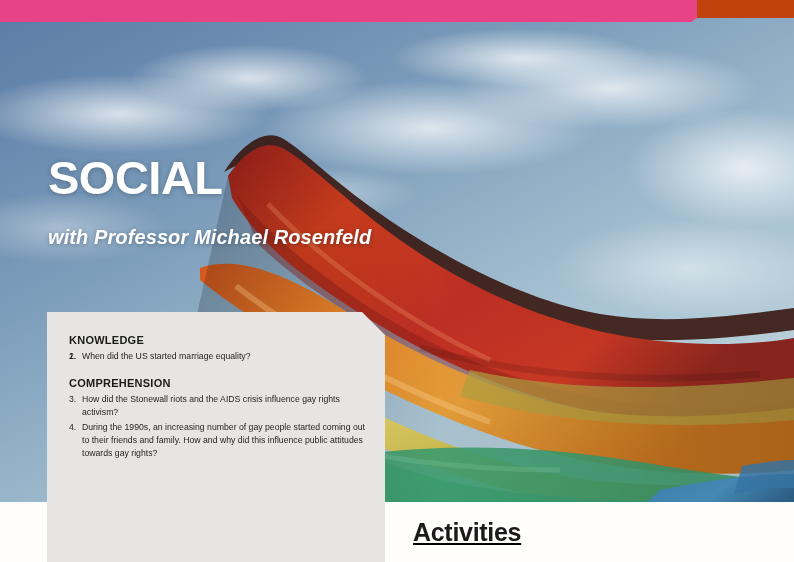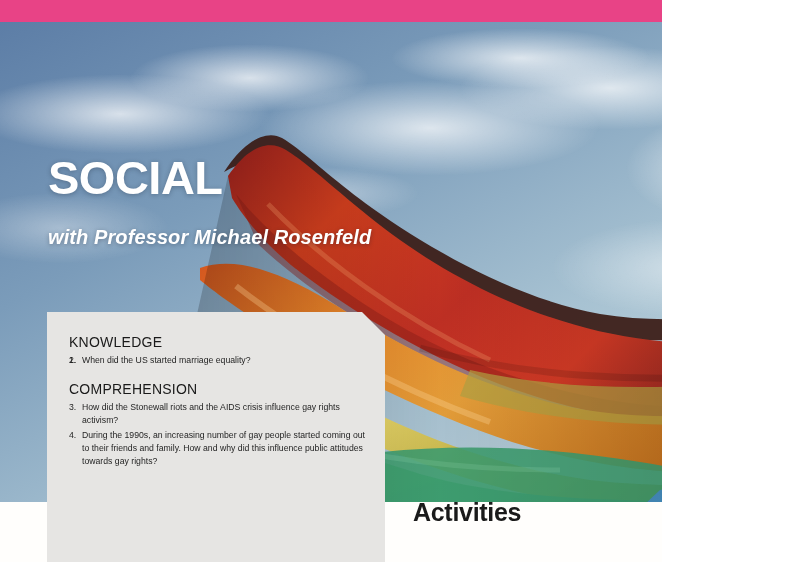--- a/index.html
+++ b/index.html
@@ -9,21 +9,21 @@
   }
   body {
     font-family: "Liberation Sans", sans-serif;
     width: 794px;
     height: 562px;
     overflow: hidden;
     position: relative;
   }
   #page {
     position: relative;
-    width: 662px;
+    width: 794px;
     height: 562px;
     overflow: hidden;
     background: #c2410c;
   }
 
   
   #pink-bar {
     position: absolute;
     left: 0;
     top: 0;
@@ -114,22 +114,22 @@
     font-style: italic;
     font-weight: normal;
     letter-spacing: 0.1px;
   }
 
   .tp-section { margin: 0 20px 0 22px; }
   .tp-section.first { margin-top: 22px; }
   .tp-section.second { margin-top: 14px; }
 
   .tp-section-title {
-    font-size: 14px;
-    font-weight: normal;
+    font-size: 11px;
+    font-weight: bold;
     letter-spacing: 0.25px;
     color: #1a1a1a;
     text-transform: uppercase;
     margin-bottom: 4px;
   }
   .tp-list {
     list-style: none;
     margin: 0;
     padding: 0;
   }
@@ -147,22 +147,23 @@
     top: 0;
     font-size: 8.7px;
     line-height: 13.2px;
     color: #1f1f1f;
   }
 
   
   #activities-block {
     position: absolute;
     left: 413px;
-    top: 498px;
+    top: 518px;
     z-index: 30;
+    text-decoration: underline;
   }
   #activities-heading {
     font-size: 25px;
     font-weight: bold;
     letter-spacing: -0.3px;
     color: #1a1a1a;
     line-height: 28px;
   }
   #activities-teaser {
     margin-top: 6px;

